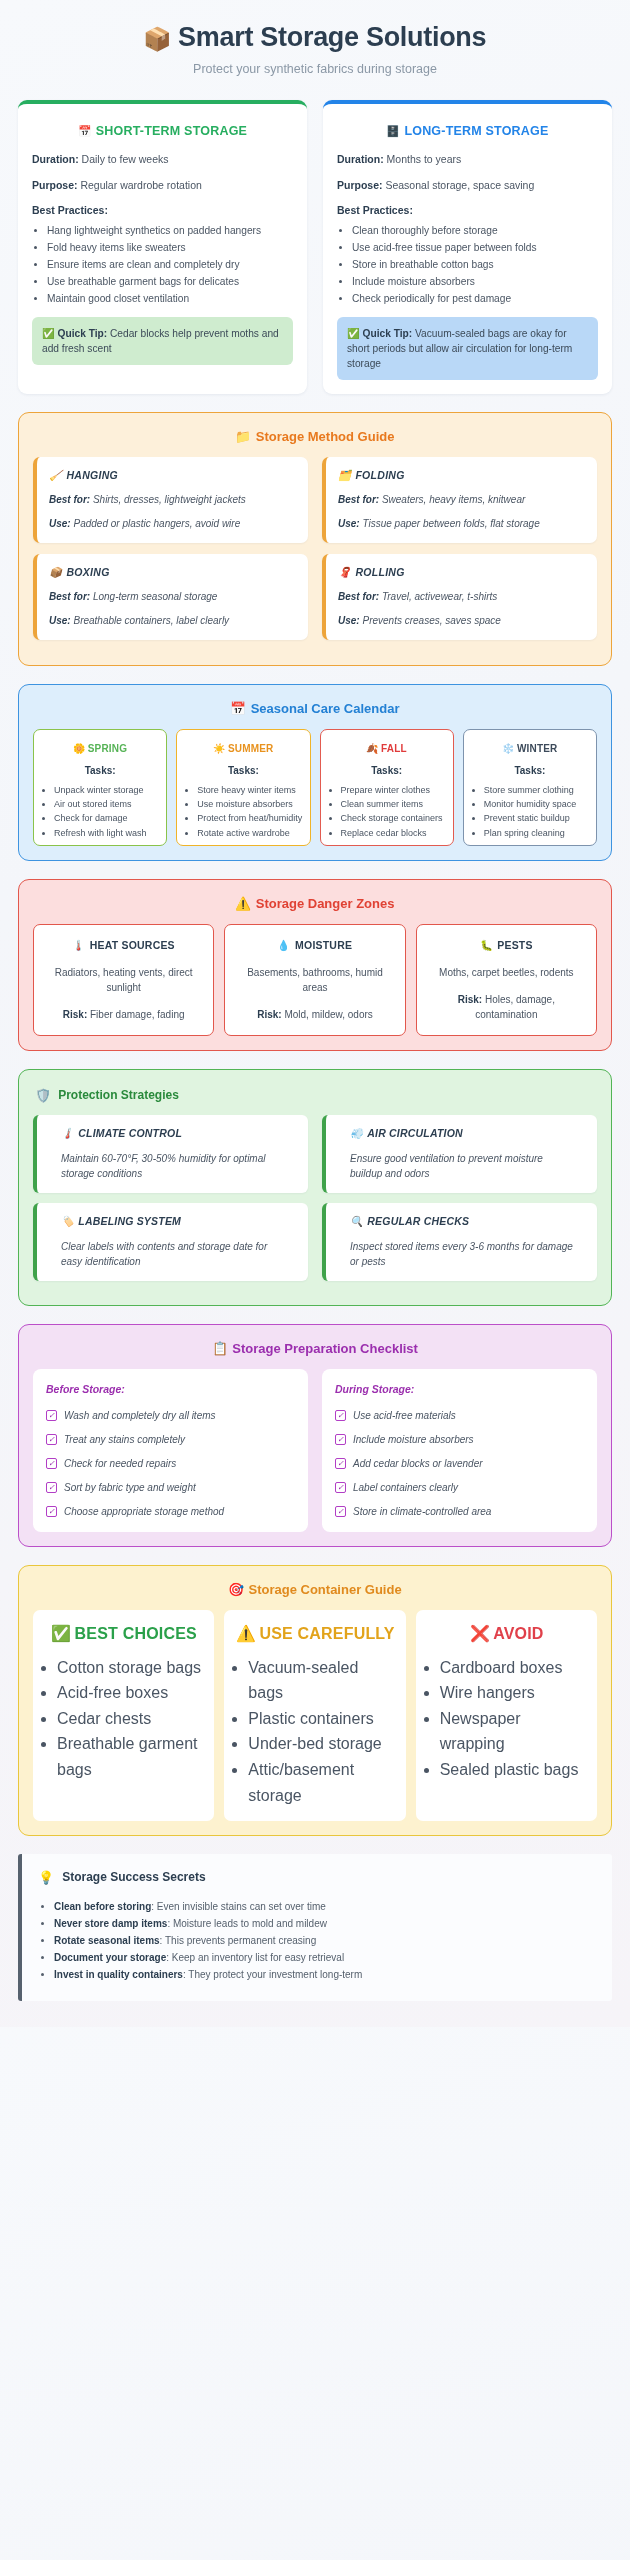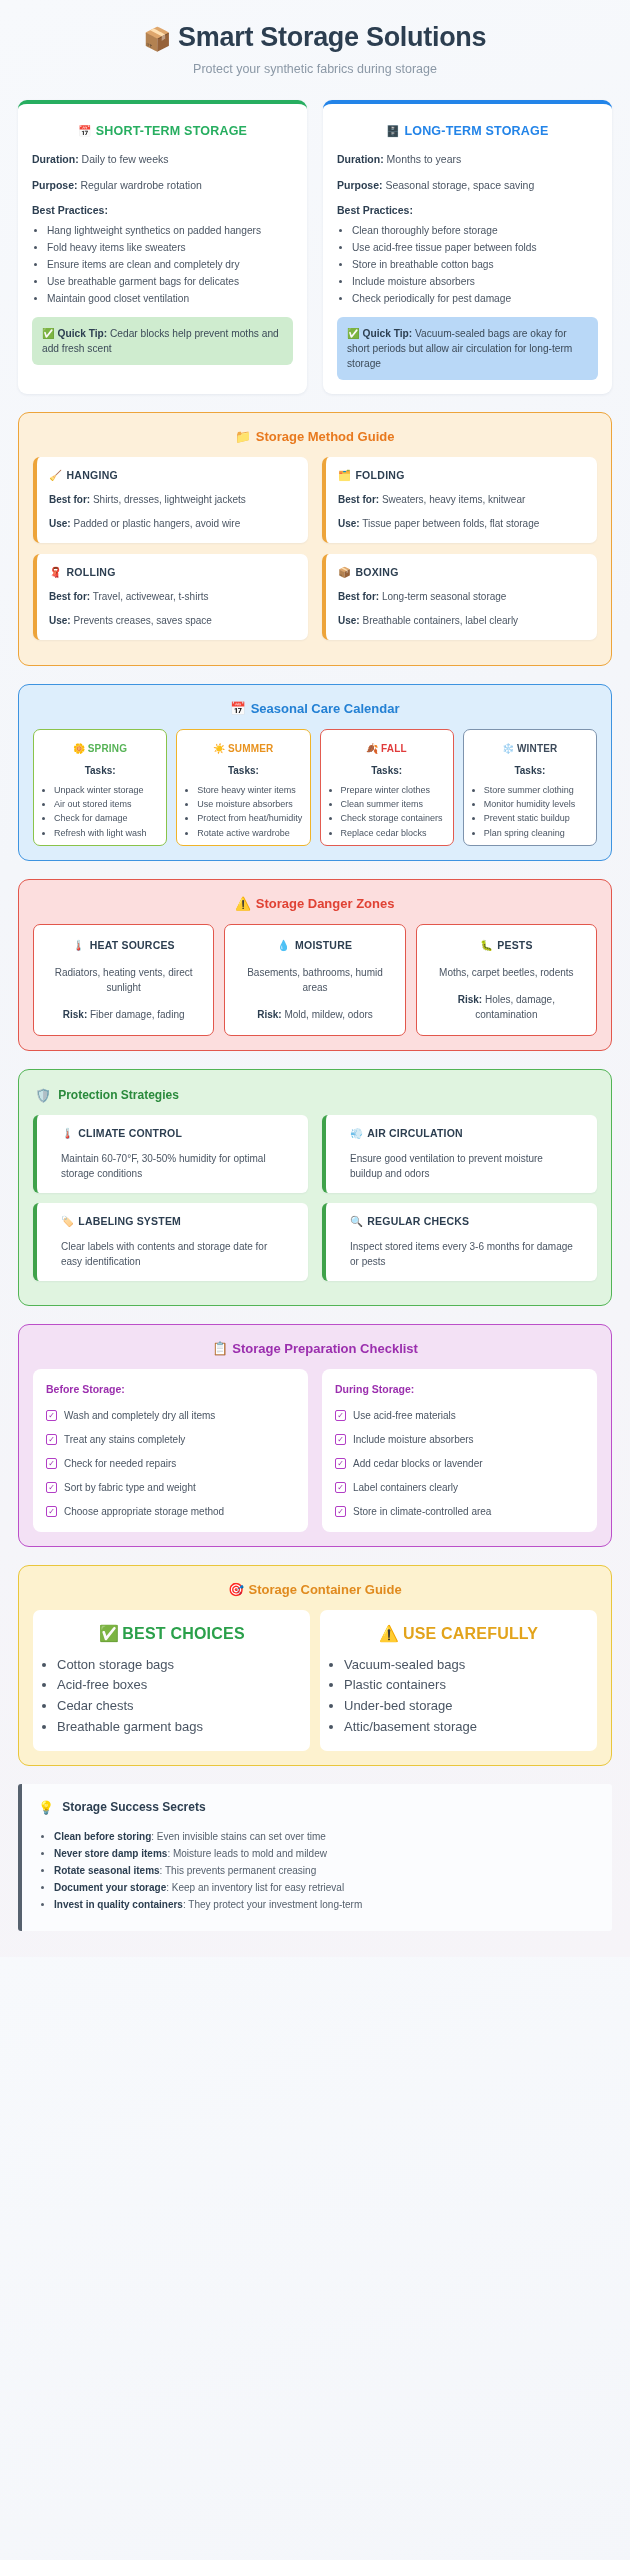--- a/index.html
+++ b/index.html
@@ -17,21 +17,21 @@
   .hdr { text-align:center; padding:8px 0 4px 0; }
   .hdr h1 {
     margin:0; font-size:27px; font-weight:bold; color:#2c3e50;
     letter-spacing:-0.3px;
   }
   .hdr h1 .emj { font-size:23px; margin-right:6px; vertical-align:-1px; }
   .hdr .sub { margin-top:9px; font-size:12.5px; color:#8b98a6; }
 
   
   .grid2 { display:flex; gap:14px; }
-  .grid2 > * { flex:1 1 0; min-width:0; }
+  .grid2 > * { flex:1 1 0; min-width:0;font-style:italic; }
   .grid3 { display:flex; gap:10px; }
   .grid3 > * { flex:1 1 0; min-width:0; }
   .grid4 { display:flex; gap:9px; }
   .grid4 > * { flex:1 1 0; min-width:0; }
 
   .sect-title {
     text-align:center; font-weight:bold; font-size:13px;
     margin:0 0 13px 0;
   }
   .sect-title .emj { margin-right:4px; }
@@ -124,21 +124,21 @@
   .cbox {
     flex:0 0 auto; width:11px; height:11px; border:1.4px solid #b23ec6; border-radius:2px;
     color:#9b2fae; font-size:8px; line-height:9px; text-align:center; margin-top:2px;
   }
 
   
   .gcard { background:#fff; border-radius:7px; padding:13px 9px 13px 10px; }
   .gcard h4 { margin:1px 0 12px 0; text-align:center; font-size:16px; font-weight:bold; letter-spacing:.2px; }
   .gcard h4 .emj { margin-right:3px; }
   .gcard ul { margin:0; padding-left:14px; }
-  .gcard ul li { font-size:13px; color:#4a5563; line-height:1.6; }
+  .gcard ul li { font-size:16px; color:#4a5563; line-height:1.6; }
   .g-best h4 { color:#2aa04a; }
   .g-care h4 { color:#e2a31b; }
   .g-avoid h4 { color:#e0404a; }
 
   
   .secrets {
     background:#fbfcfe; border-left:4px solid #56616e; border-radius:3px;
     padding:16px 16px 18px 16px; margin-top:18px;
   }
   .secrets h3 { margin:0 0 13px 0; font-size:12px; font-weight:bold; color:#2c3e50; }
@@ -227,28 +227,28 @@
         <p><b>Use:</b> <span>Padded or plastic hangers, avoid wire</span></p>
       </div>
       <div class="mcard">
         <h4><span class="emj">🗂️</span><span>FOLDING</span></h4>
         <p><b>Best for:</b> <span>Sweaters, heavy items, knitwear</span></p>
         <p><b>Use:</b> <span>Tissue paper between folds, flat storage</span></p>
       </div>
     </div>
     <div class="grid2">
       <div class="mcard">
+        <h4><span class="emj">📦</span><span>BOXING</span></h4>
+        <p><b>Best for:</b> <span>Long-term seasonal storage</span></p>
+        <p><b>Use:</b> <span>Breathable containers, label clearly</span></p>
+      </div>
+      <div class="mcard">
         <h4><span class="emj">🧣</span><span>ROLLING</span></h4>
         <p><b>Best for:</b> <span>Travel, activewear, t-shirts</span></p>
         <p><b>Use:</b> <span>Prevents creases, saves space</span></p>
-      </div>
-      <div class="mcard">
-        <h4><span class="emj">📦</span><span>BOXING</span></h4>
-        <p><b>Best for:</b> <span>Long-term seasonal storage</span></p>
-        <p><b>Use:</b> <span>Breathable containers, label clearly</span></p>
       </div>
     </div>
   </div>
 
   <div class="panel blue">
     <div class="sect-title">
       <span class="emj">📅</span><span>Seasonal Care Calendar</span>
     </div>
     <div class="grid4">
       <div class="scard" style="border-color:#8bc34a">
@@ -279,21 +279,21 @@
           <li>Clean summer items</li>
           <li>Check storage containers</li>
           <li>Replace cedar blocks</li>
         </ul>
       </div>
       <div class="scard" style="border-color:#7d93ad">
         <h4 style="color:#3c4a5a"><span class="emj">❄️</span><span>WINTER</span></h4>
         <p class="tasks">Tasks:</p>
         <ul>
           <li>Store summer clothing</li>
-          <li>Monitor humidity levels</li>
+          <li>Monitor humidity space</li>
           <li>Prevent static buildup</li>
           <li>Plan spring cleaning</li>
         </ul>
       </div>
     </div>
   </div>
 
   <div class="panel red">
     <div class="sect-title">
       <span class="emj">⚠️</span><span>Storage Danger Zones</span>
@@ -415,20 +415,29 @@
           <li>Breathable garment bags</li>
         </ul>
       </div>
       <div class="gcard g-care">
         <h4><span class="emj">⚠️</span><span>USE CAREFULLY</span></h4>
         <ul>
           <li>Vacuum-sealed bags</li>
           <li>Plastic containers</li>
           <li>Under-bed storage</li>
           <li>Attic/basement storage</li>
+        </ul>
+      </div>
+      <div class="gcard g-avoid">
+        <h4><span class="emj">❌</span><span>AVOID</span></h4>
+        <ul>
+          <li>Cardboard boxes</li>
+          <li>Wire hangers</li>
+          <li>Newspaper wrapping</li>
+          <li>Sealed plastic bags</li>
         </ul>
       </div>
     </div>
   </div>
 
   <div class="secrets">
     <h3>
       <span class="emj">💡</span><span>Storage Success Secrets</span>
     </h3>
     <ul>

